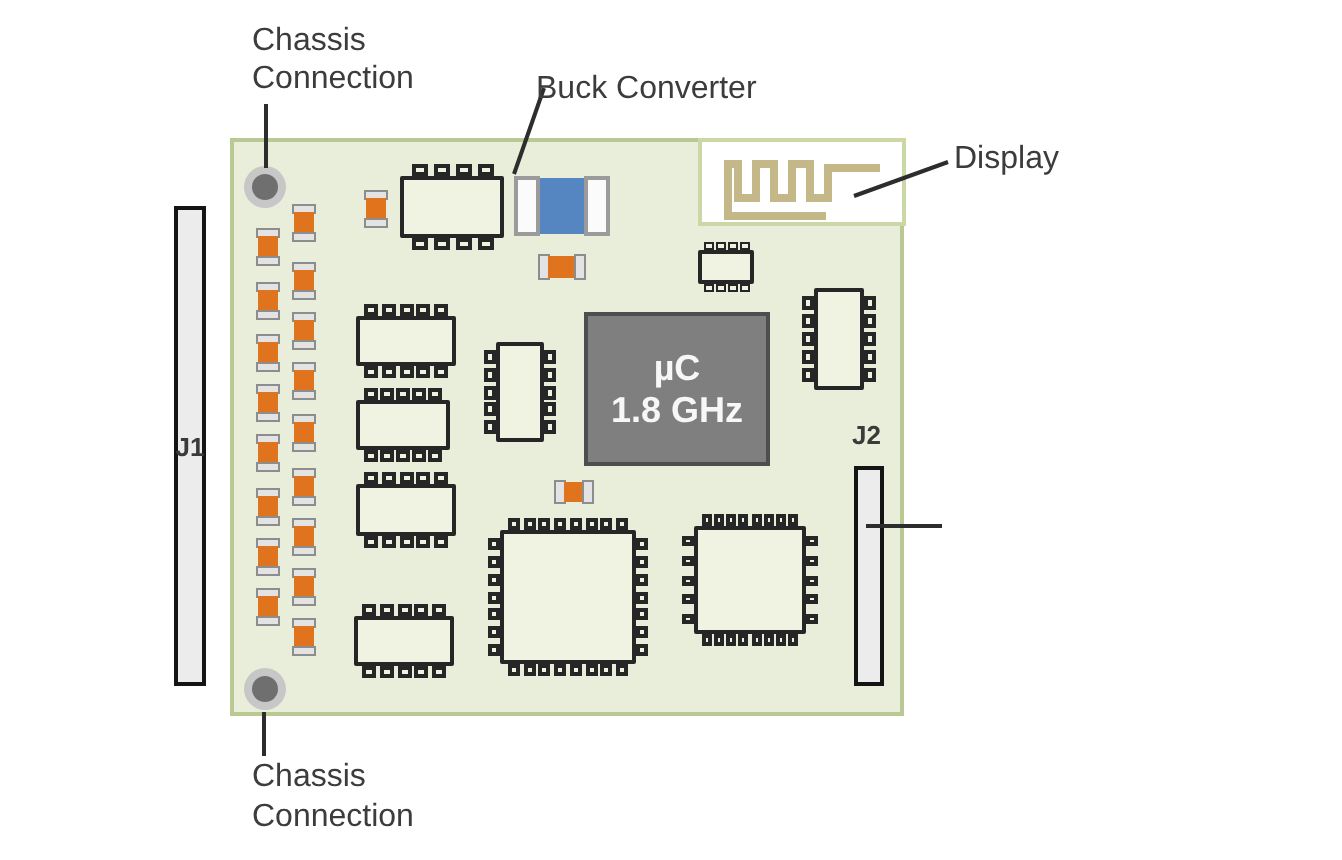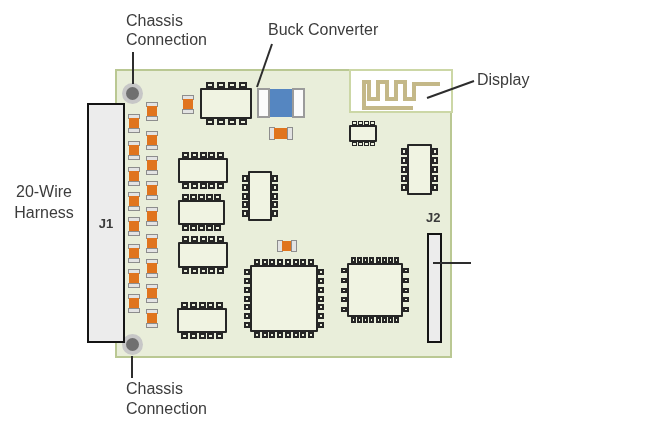--- a/index.html
+++ b/index.html
@@ -16,21 +16,21 @@
     background:#e9eeda;border:2px solid #bac893;box-sizing:border-box;z-index:0;
   }
   #antenna-box{
     position:absolute;left:349px;top:69px;width:104px;height:44px;
     background:#ffffff;border:2px solid #ccd7a6;box-sizing:border-box;z-index:1;
   }
   .connector{
     position:absolute;background:#ececec;border:2.5px solid #141414;box-sizing:border-box;
     z-index:3;display:flex;align-items:center;justify-content:center;
   }
-  #j1{left:87px;top:103px;width:38px;height:240px;}
+  #j1{left:87px;top:103px;width:16px;height:240px;}
   #j2{left:427px;top:233px;width:15px;height:110px;}
   .conn-label{font-size:13px;font-weight:bold;color:#3b3b3b;}
   #j2-label{position:absolute;left:426px;top:210px;font-size:13px;font-weight:bold;color:#3b3b3b;z-index:3;}
   .hole{position:absolute;width:21px;height:21px;border-radius:50%;background:#c7c7c7;z-index:2;}
   .hole::after{content:"";position:absolute;left:4px;top:4px;width:13px;height:13px;border-radius:50%;background:#6f6f6f;}
   #mcu{
     position:absolute;left:292px;top:156px;width:93px;height:77px;background:#7f7f7f;
     border:2px solid #4e4e4e;box-sizing:border-box;z-index:2;
     display:flex;flex-direction:column;align-items:center;justify-content:center;
     color:#f7f7f7;font-weight:bold;font-size:18px;line-height:21px;
@@ -60,35 +60,37 @@
 
   <div id="j1" class="connector">
     <span class="conn-label">J1</span>
   </div>
   <div id="j2" class="connector"></div>
   <div id="j2-label">J2</div>
 
   <div class="hole" style="left:122px;top:83px;"></div>
   <div class="hole" style="left:122px;top:334px;"></div>
 
+  <div id="mcu">
+    <span>µC</span>
+    <span>1.8 GHz</span>
+  </div>
 
   <svg id="overlay" width="671" height="430">
     <line x1="133" y1="52" x2="133" y2="84" stroke="#2d2d2d" stroke-width="2"></line>
     <line x1="272" y1="44" x2="257" y2="87" stroke="#2d2d2d" stroke-width="2"></line>
     <line x1="427" y1="98" x2="474" y2="81" stroke="#2d2d2d" stroke-width="2"></line>
     <line x1="433" y1="263" x2="471" y2="263" stroke="#2d2d2d" stroke-width="2"></line>
     <line x1="132" y1="356" x2="132" y2="378" stroke="#2d2d2d" stroke-width="2"></line>
   </svg>
 
   <div class="label" style="left:126px;top:11px;">Chassis
 Connection</div>
-  <div class="label" style="left:268px;top:20px;">Buck Converter</div>
+  <div class="label" style="left:268px;top:35px;">Buck Converter</div>
   <div class="label" style="left:477px;top:70px;">Display</div>
-  <div class="label" style="left:4px;top:181px;width:80px;text-align:center;line-height:21px;">20-Wire
-Harness</div>
   <div class="label" style="left:126px;top:379px;line-height:20px;">Chassis
 Connection</div>
 
 <div class="icbody" style="left: 200px; top: 88px; width: 52px; height: 31px; position: absolute;"></div>
     <div class="pin" style="left: 205.5px; top: 82px; width: 8px; height: 6px; position: absolute;"></div>
     <div class="pin" style="left: 205.5px; top: 119px; width: 8px; height: 6px; position: absolute;"></div>
     <div class="pin" style="left: 216.5px; top: 82px; width: 8px; height: 6px; position: absolute;"></div>
     <div class="pin" style="left: 216.5px; top: 119px; width: 8px; height: 6px; position: absolute;"></div>
     <div class="pin" style="left: 227.5px; top: 82px; width: 8px; height: 6px; position: absolute;"></div>
     <div class="pin" style="left: 227.5px; top: 119px; width: 8px; height: 6px; position: absolute;"></div>

